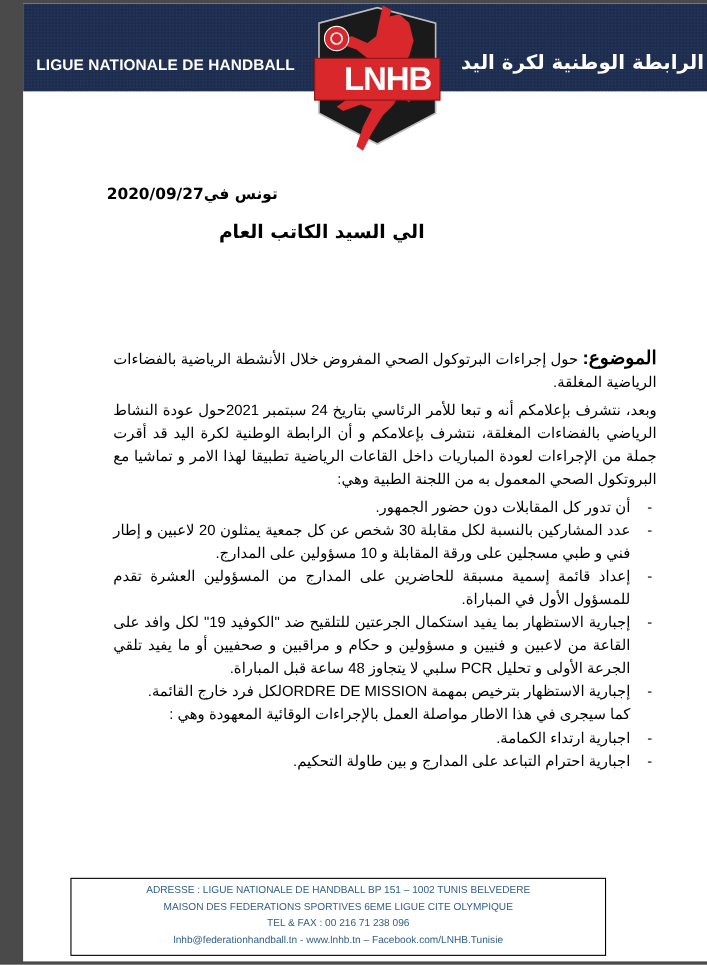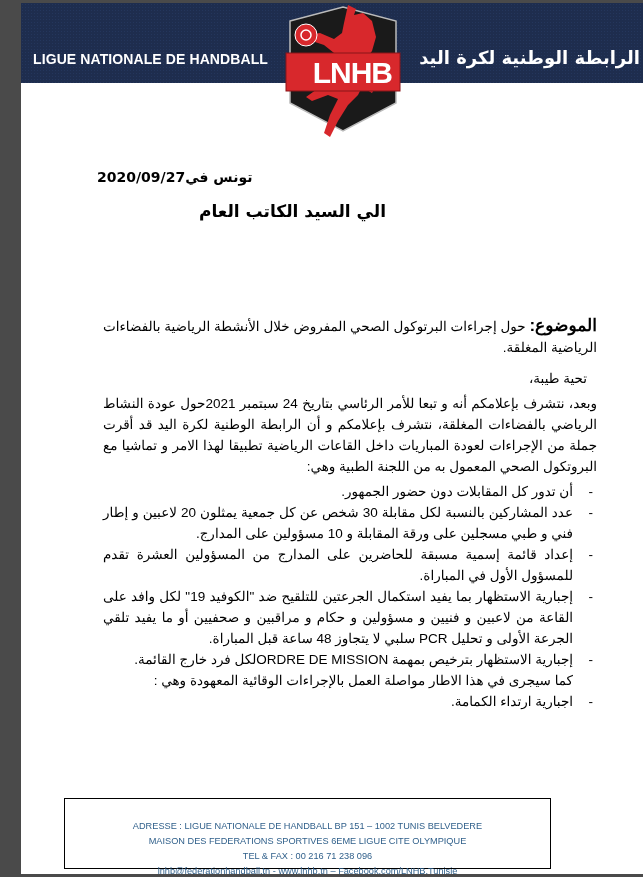--- a/index.html
+++ b/index.html
@@ -66,23 +66,23 @@
     .intro2 { margin: 0 24px 0 0; }
 
     .footer {
       position: absolute; left: 43px; top: 795px;
       width: 487px; height: 71px;
       border: 1.5px solid #000;
       text-align: center;
       color: #2f5f8a;
       font-family: "Liberation Sans", sans-serif;
       font-size: 9.2px; line-height: 15px;
-      padding-top: 20px; box-sizing: border-box;
+      padding-top: 3px; box-sizing: border-box;
     }
-    .footer a { color: #2f5f8a; text-decoration: underline; }
+    .footer a { color: #2f5f8a; }
   </style>
 </head>
 <body>
 
 <div class="page">
 
   <div class="banner">
     <div class="banner-fr">LIGUE NATIONALE DE HANDBALL</div>
     <div class="banner-ar">الرابطة الوطنية لكرة اليد</div>
   </div>
@@ -103,35 +103,35 @@
   </div>
 
   <div class="date">تونس في2020/09/27</div>
   <div class="recipient">الي السيد الكاتب العام</div>
 
   <div class="body">
     <div>
       <span class="subject-label">الموضوع:</span>
       <span>حول إجراءات البرتوكول الصحي المفروض خلال الأنشطة الرياضية بالفضاءات الرياضية المغلقة.</span>
     </div>
-    <div class="greeting">تحية طيبة،</div>
     <div class="para">وبعد، نتشرف بإعلامكم أنه و تبعا للأمر الرئاسي بتاريخ 24 سبتمبر 2021حول عودة النشاط الرياضي بالفضاءات المغلقة، نتشرف بإعلامكم و أن الرابطة الوطنية لكرة اليد قد أقرت جملة من الإجراءات لعودة المباريات داخل القاعات الرياضية تطبيقا لهذا الامر و تماشيا مع البروتكول الصحي المعمول به من اللجنة الطبية وهي:</div>
 
     <ul class="bullets">
       <li>أن تدور كل المقابلات دون حضور الجمهور.</li>
       <li>عدد المشاركين بالنسبة لكل مقابلة 30 شخص عن كل جمعية يمثلون 20 لاعبين و إطار فني و طبي مسجلين على ورقة المقابلة و 10 مسؤولين على المدارج.</li>
       <li>إعداد قائمة إسمية مسبقة للحاضرين على المدارج من المسؤولين العشرة تقدم للمسؤول الأول في المباراة.</li>
       <li>إجبارية الاستظهار بما يفيد استكمال الجرعتين للتلقيح ضد "الكوفيد 19" لكل وافد على القاعة من لاعبين و فنيين و مسؤولين و حكام و مراقبين و صحفيين أو ما يفيد تلقي الجرعة الأولى و تحليل PCR سلبي لا يتجاوز 48 ساعة قبل المباراة.</li>
       <li>إجبارية الاستظهار بترخيص بمهمة ORDRE DE MISSIONلكل فرد خارج القائمة.</li>
     </ul>
 
     <div class="intro2">كما سيجرى في هذا الاطار مواصلة العمل بالإجراءات الوقائية المعهودة وهي :</div>
 
     <ul class="bullets" style="margin-top:0;">
       <li>اجبارية ارتداء الكمامة.</li>
+      <li>اجبارية احترام التباعد على المدارج و بين طاولة التحكيم.</li>
     </ul>
   </div>
 
   <div class="footer">
     <div>ADRESSE : LIGUE NATIONALE DE HANDBALL BP 151 – 1002 TUNIS BELVEDERE</div>
     <div>MAISON DES FEDERATIONS SPORTIVES 6EME LIGUE CITE OLYMPIQUE</div>
     <div>TEL &amp; FAX : 00 216 71 238 096</div>
     <div>
       <a>lnhb@federationhandball.tn</a><span> - </span><a>www.lnhb.tn</a><span> – </span><span>Facebook.com/LNHB.Tunisie</span>
     </div>

